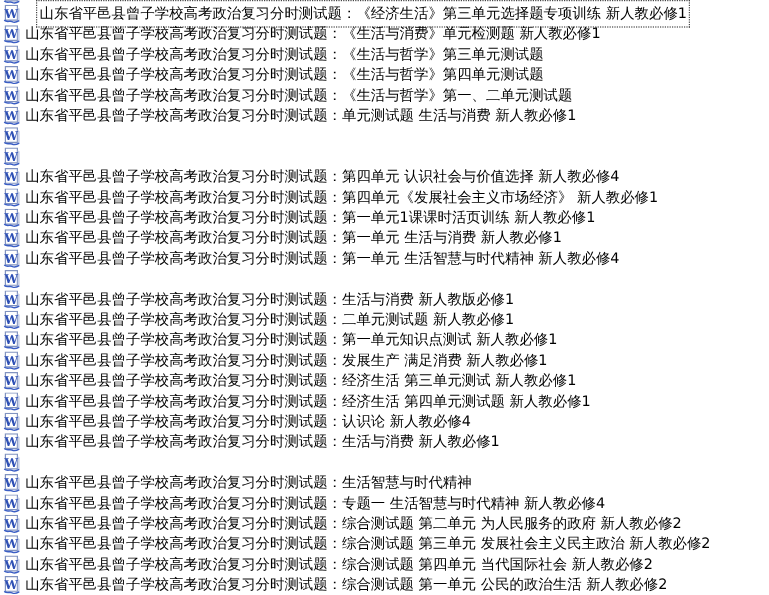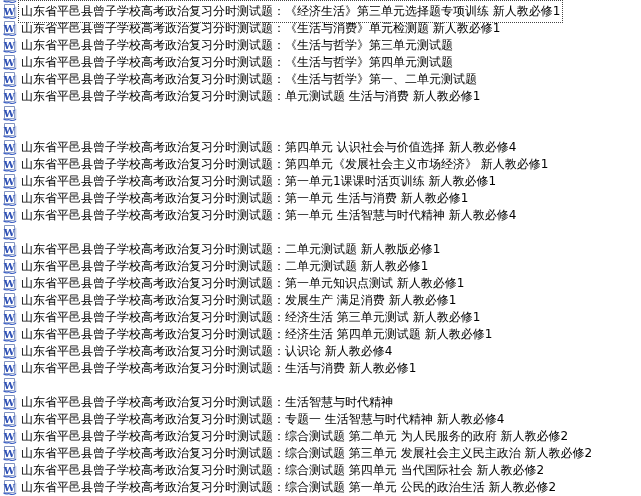--- a/index.html
+++ b/index.html
@@ -38,20 +38,21 @@
     font-size: 12px;
     line-height: 17px;
     color: #000000;
     text-decoration: none;
     letter-spacing: 0;
     cursor: pointer;
   }
   .doc-link.focused {
     outline: 1px dotted #444444;
     outline-offset: 2px;
+    margin-left: 12px;
   }
   .clipped-icon-top {
     position: absolute;
     top: -12px;
     left: 2px;
   }
 </style>
 </head>
 <body>
 
@@ -200,21 +201,21 @@
     </svg>
   </div>
 
   <div class="row">
     <svg class="doc-icon" width="16" height="16" viewBox="0 0 16 16">
       <path d="M2.5 0.5 h10 v12.2 h-10 z" fill="#ffffff" stroke="#8193c0"></path>
       <path d="M12.8 2.2 l1.6 1.1 v10.4 l-1.6 -0.8 z" fill="#c9d2e9"></path>
       <path d="M1.5 12.8 c2.5 2.2 4.5 0.2 6.5 1.2 c2 1 4 0.4 6 -0.8" fill="none" stroke="#3b5ec4" stroke-width="1.2"></path>
       <text class="w-letter" x="7.3" y="11" font-size="10" font-weight="bold" fill="#2e50b5" text-anchor="middle" font-family="'DejaVu Serif', serif">W</text>
     </svg>
-    <a class="doc-link" href="#">山东省平邑县曾子学校高考政治复习分时测试题：二单元测试题 新人教版必修1</a>
+    <a class="doc-link" href="#">山东省平邑县曾子学校高考政治复习分时测试题：生活与消费 新人教版必修1</a>
   </div>
 
   <div class="row">
     <svg class="doc-icon" width="16" height="16" viewBox="0 0 16 16">
       <path d="M2.5 0.5 h10 v12.2 h-10 z" fill="#ffffff" stroke="#8193c0"></path>
       <path d="M12.8 2.2 l1.6 1.1 v10.4 l-1.6 -0.8 z" fill="#c9d2e9"></path>
       <path d="M1.5 12.8 c2.5 2.2 4.5 0.2 6.5 1.2 c2 1 4 0.4 6 -0.8" fill="none" stroke="#3b5ec4" stroke-width="1.2"></path>
       <text class="w-letter" x="7.3" y="11" font-size="10" font-weight="bold" fill="#2e50b5" text-anchor="middle" font-family="'DejaVu Serif', serif">W</text>
     </svg>
     <a class="doc-link" href="#">山东省平邑县曾子学校高考政治复习分时测试题：二单元测试题 新人教必修1</a>

